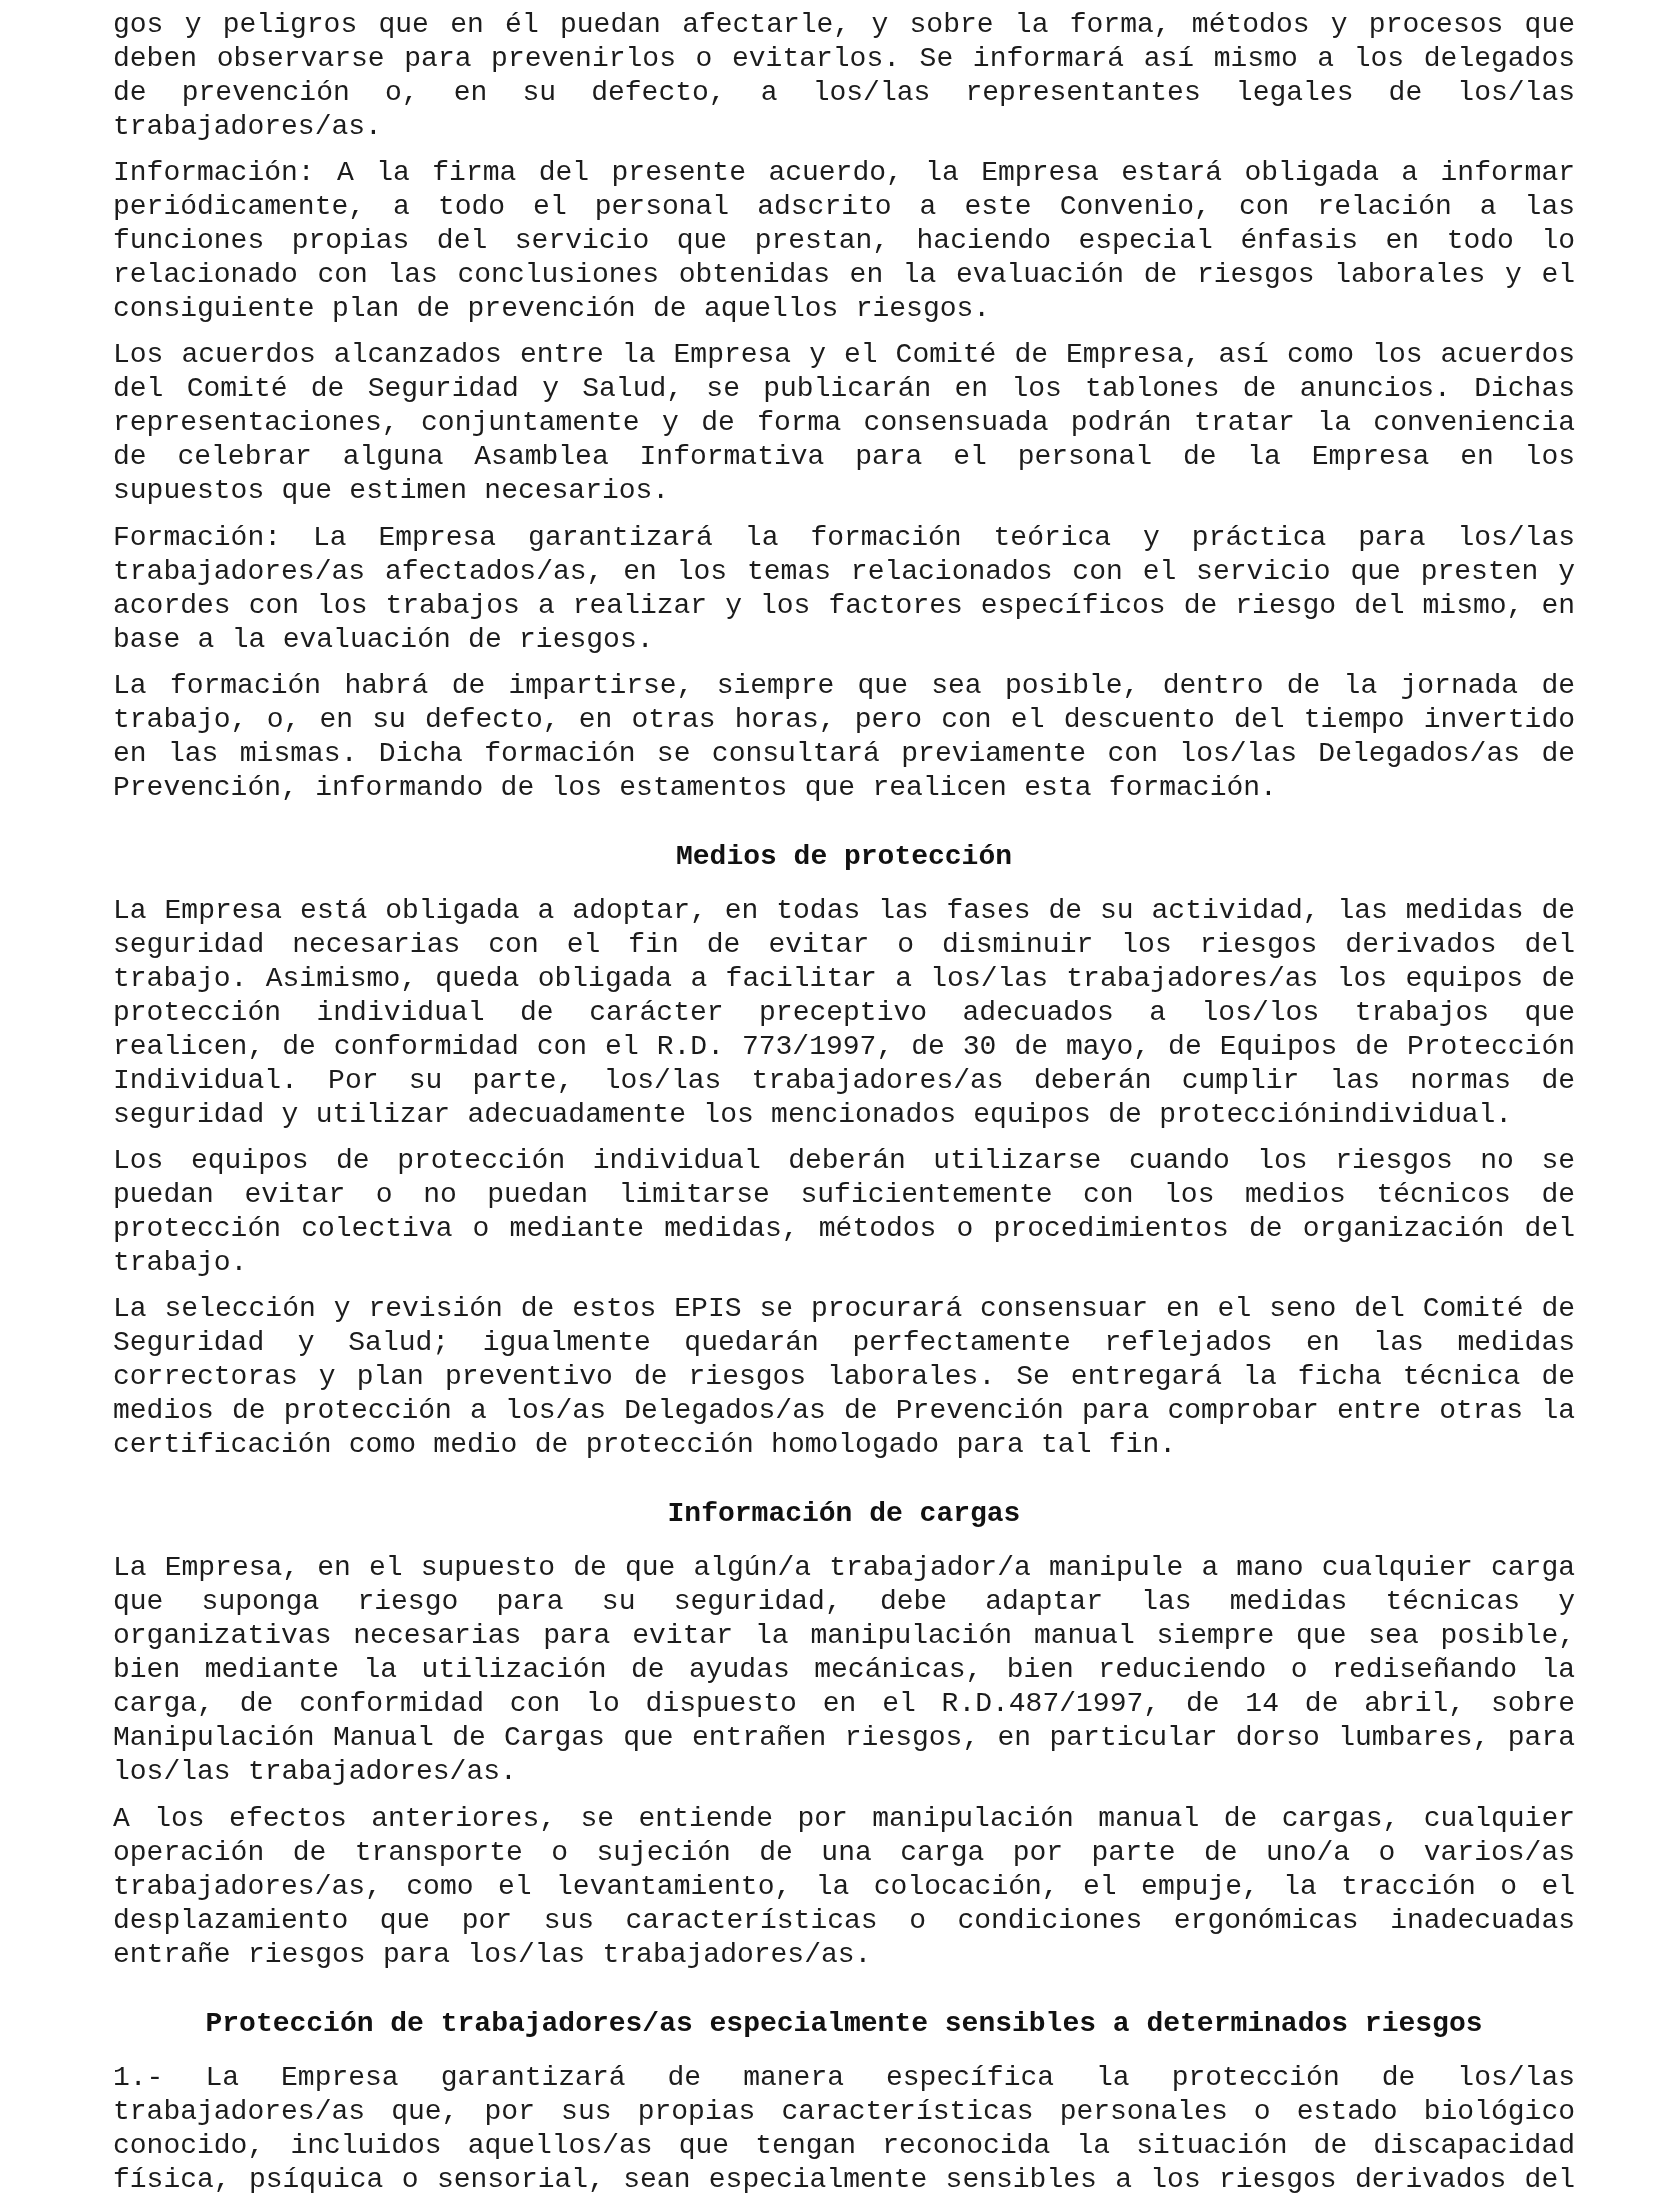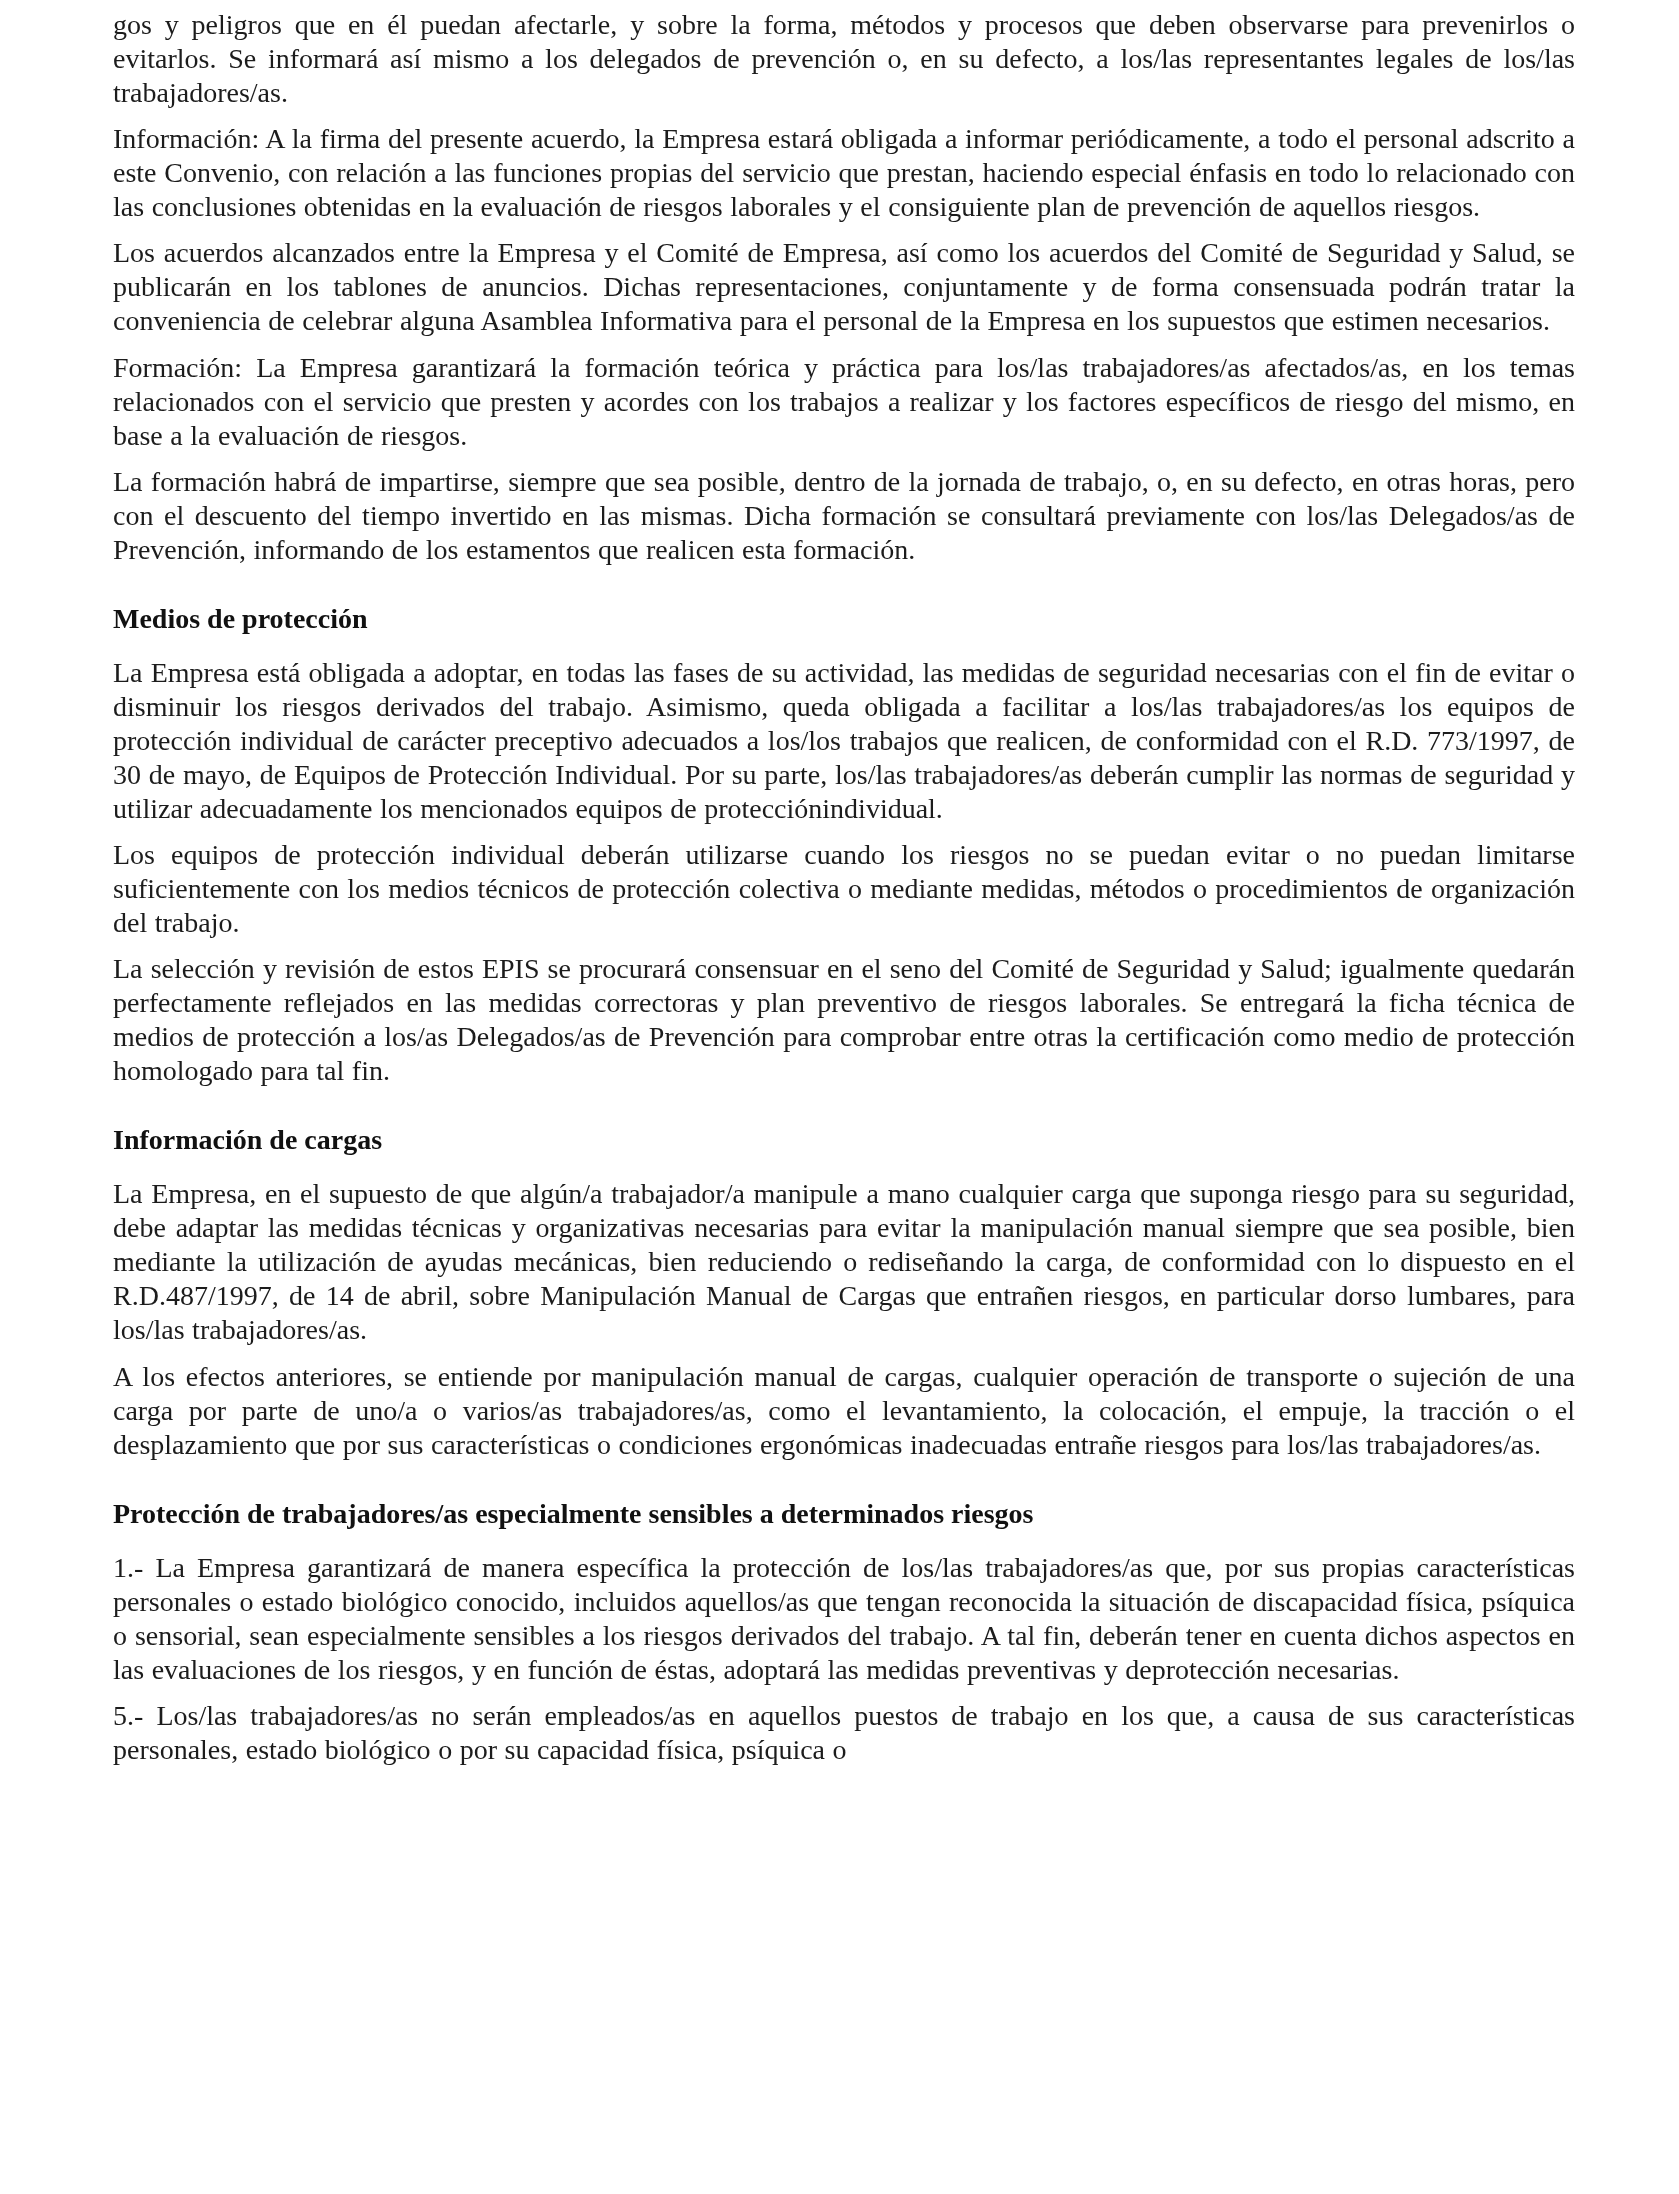--- a/index.html
+++ b/index.html
@@ -8,38 +8,38 @@
     background: #ffffff;
   }
   .page {
     position: relative;
     width: 1679px;
     height: 2194px;
     box-sizing: border-box;
     background: #ffffff;
     padding: 7.7px 104px 0 113px;
     overflow: hidden;
-    font-family: Liberation Serif, serif;
+    font-family: Liberation Mono, monospace;
     color: #1c1c1c;
   }
   .doc p {
     font-size: 28px;
     line-height: 34px;
     text-align: justify;
     margin: 0 0 12.3px 0;
     hyphens: auto;
     -webkit-hyphens: auto;
     word-spacing: 0.02em;
   }
   .doc h3 {
     font-size: 28px;
     line-height: 34px;
     font-weight: bold;
     margin: 35px 0 20px 0;
-    text-align: left;
+    text-align: center;
     color: #111111;
   }
 </style>
 </head>
 <body>
 
 <div class="page">
   <div class="doc">
     <p>gos y peligros que en él puedan afectarle, y sobre la forma, métodos y procesos que deben observarse para prevenirlos o evitarlos. Se informará así mismo a los delegados de prevención o, en su defecto, a los/las representantes legales de los/las trabajadores/as.</p>
     <p>Información: A la firma del presente acuerdo, la Empresa estará obligada a informar periódicamente, a todo el personal adscrito a este Convenio, con relación a las funciones propias del servicio que prestan, haciendo especial énfasis en todo lo relacionado con las conclusiones obtenidas en la evaluación de riesgos laborales y el consiguiente plan de prevención de aquellos riesgos.</p>

